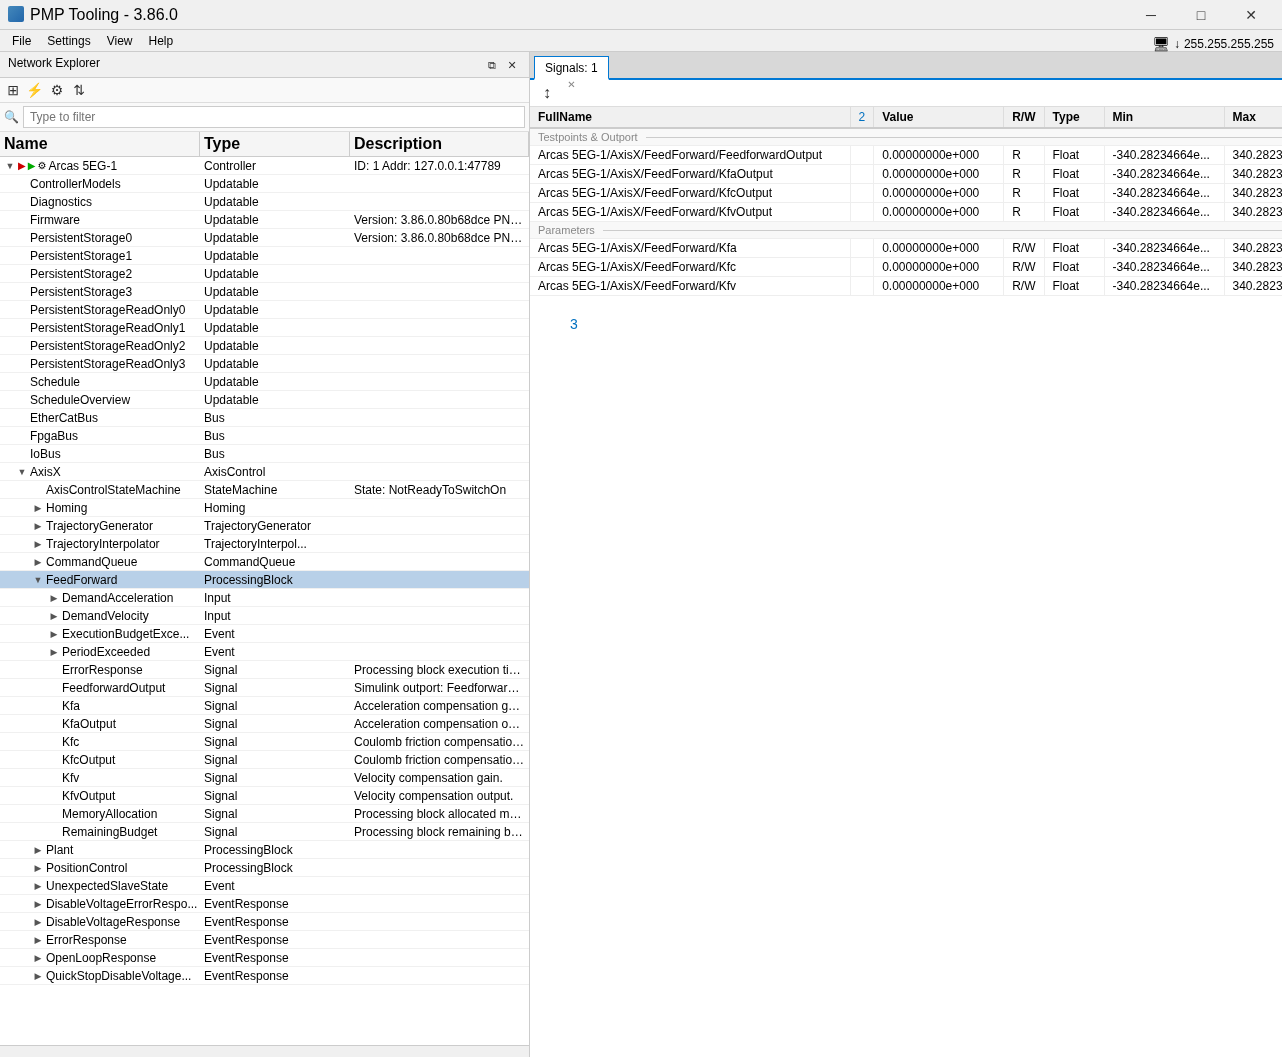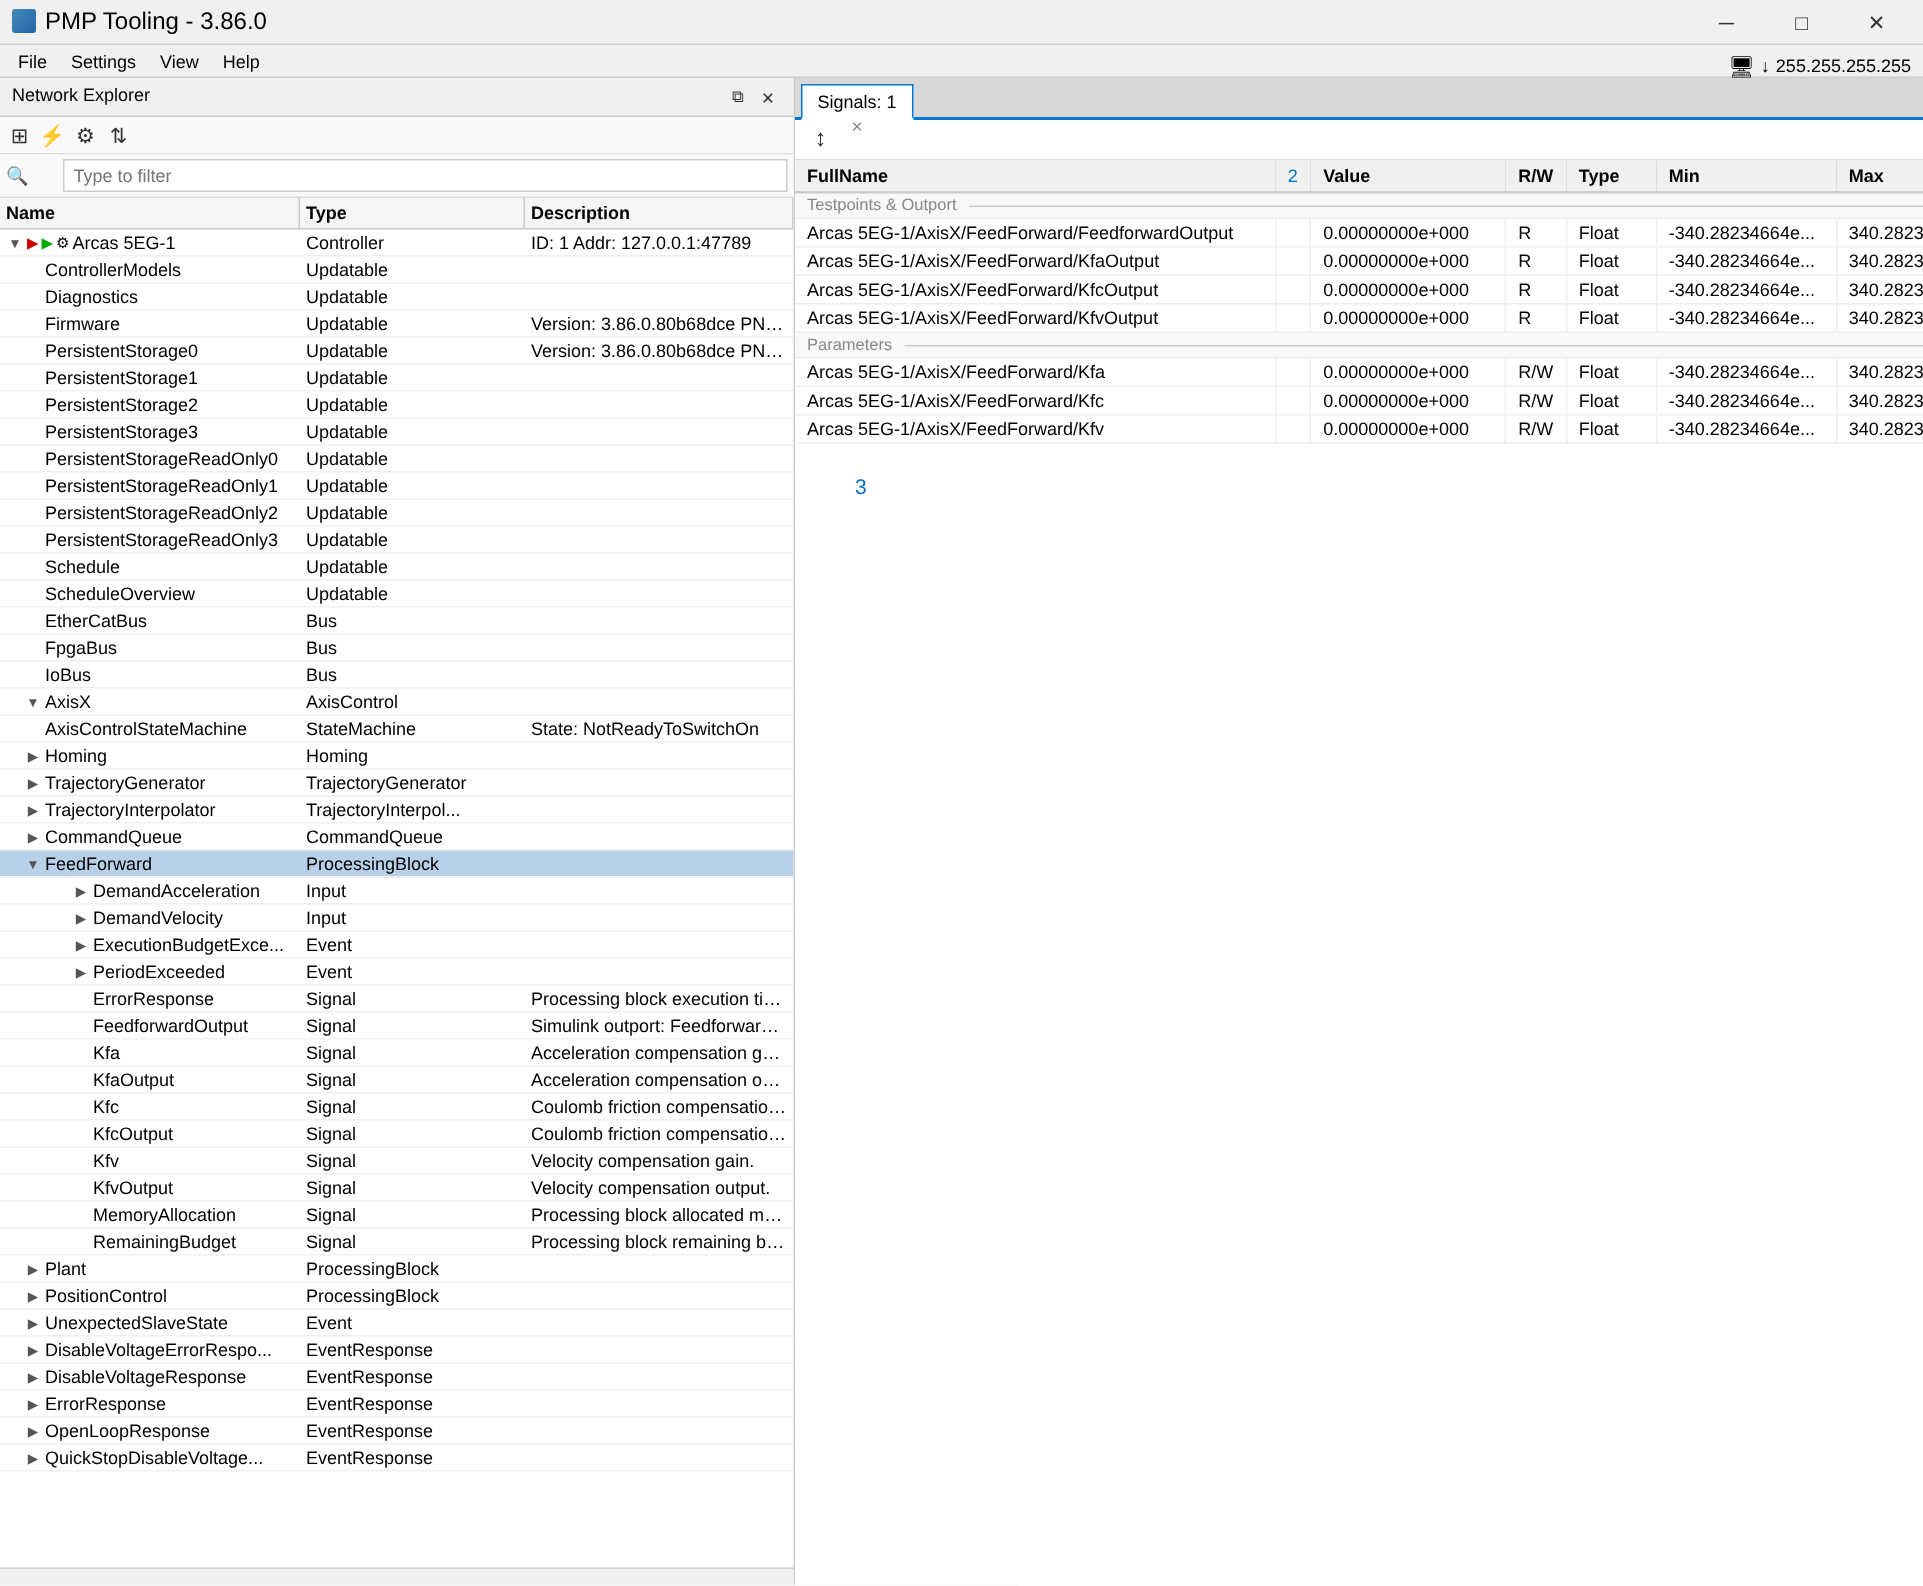--- a/index.html
+++ b/index.html
@@ -94,21 +94,20 @@
       align-items: center;
       gap: 4px;
     }
     #filter-input {
       flex: 1;
       border: 1px solid #ccc;
       padding: 2px 6px;
       font-size: 12px;
       height: 22px;
       outline: none;
-      margin-left: 19px;
     }
     .filter-icon { color: #888; font-size: 12px; }
 
     
     #toolbar-icons {
       padding: 3px 4px;
       border-bottom: 1px solid #ddd;
       display: flex;
       align-items: center;
       gap: 4px;
@@ -127,21 +126,21 @@
       grid-template-columns: 200px 150px 1fr;
       background: #f5f5f5;
       border-bottom: 1px solid #ccc;
       position: sticky;
       top: 0;
       z-index: 10;
     }
     .tree-header-cell {
       padding: 3px 4px;
       font-weight: bold;
-      font-size: 12px;
+      font-size: 16px;
       border-right: 1px solid #ccc;
     }
 
     .tree-row {
       display: grid;
       grid-template-columns: 200px 150px 1fr;
       border-bottom: 1px solid #f0f0f0;
       min-height: 18px;
       align-items: center;
       cursor: pointer;
@@ -158,21 +157,21 @@
     }
 
     .tree-name-cell {
       display: flex;
       align-items: center;
       gap: 2px;
       padding-left: 4px;
     }
 
     .indent-1 { padding-left: 16px; }
-    .indent-2 { padding-left: 16px; }
+    .indent-2 { padding-left: 32px; }
     .indent-3 { padding-left: 48px; }
 
     .expand-icon {
       width: 12px; height: 12px; display: inline-flex; align-items: center; justify-content: center;
       font-size: 9px; color: #555; cursor: pointer; flex-shrink: 0;
     }
     .expand-placeholder { width: 12px; display: inline-block; flex-shrink: 0; }
 
     
     #right-panel {

